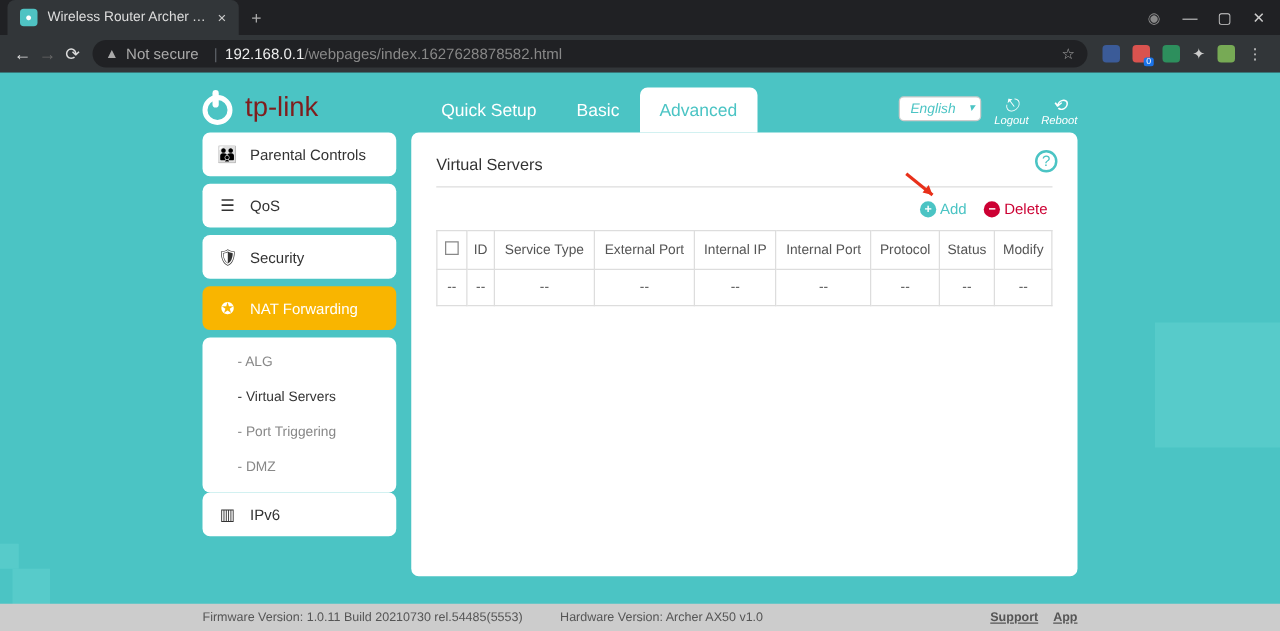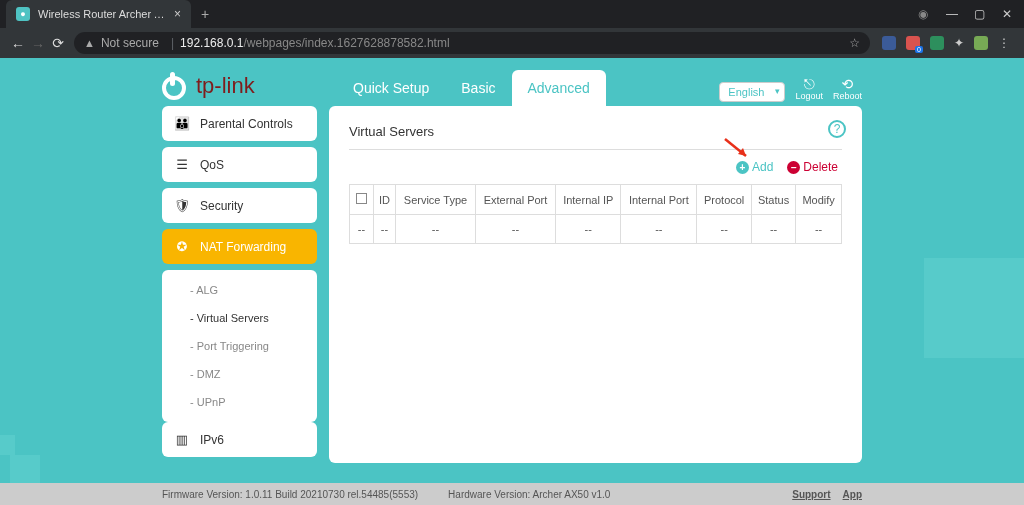--- a/index.html
+++ b/index.html
@@ -40,21 +40,21 @@
   .logo-area { display:flex; align-items:center; color:#7f1d1d; font-size:22px; font-weight:300; margin-bottom: 6px; }
   .logo-mark { width:28px; height:28px; margin-right:6px; position:relative; }
   .logo-mark::before { content:""; position:absolute; width:16px; height:16px; border:4px solid #fff; border-radius:50%; bottom:0; left:0; }
   .logo-mark::after { content:""; position:absolute; width:5px; height:14px; background:#fff; top:0; left:8px; border-radius:3px; }
 
   .topbar { display:flex; align-items:flex-end; height: 38px; }
   .spacer-left { width: 155px; }
   .top-tabs { display:flex; margin-left: 20px; }
   .top-tab { padding: 10px 16px; color:#fff; font-size:14px; cursor:pointer; border-radius: 6px 6px 0 0; }
   .top-tab.active { background:#fff; color:#4bc4c4; }
-  .top-right { margin-left:auto; display:flex; align-items:flex-end; gap:10px; padding-bottom: 4px;}
+  .top-right { margin-left:auto; display:flex; align-items:flex-start; gap:10px; padding-bottom: 4px; font-style: italic;}
   .lang-select { background:#fff; border:1px solid #ccc; border-radius:4px; padding: 3px 20px 3px 8px; font-size:11px; color:#4bc4c4; position:relative; }
   .lang-select::after { content:"▾"; position:absolute; right:5px; top:3px; font-size:9px; color:#4bc4c4; }
   .sys-btn { color:#fff; font-size:9px; text-align:center; line-height:1.1; }
   .sys-btn .ic { font-size:14px; display:block; }
 
   .main-area { display:flex; gap: 12px; }
   .sidebar { width: 155px; }
   .side-item { background:#fff; border-radius:6px; margin-bottom:6px; display:flex; align-items:center; padding: 10px 12px; font-size:12px; color:#333; }
   .side-item.active { background:#f9b500; color:#fff; }
   .side-icon { width:16px; margin-right:10px; font-size:13px; text-align:center; }
@@ -174,21 +174,20 @@
         </div>
         <div class="side-item active">
           <span class="side-icon">✪</span>
           <span>NAT Forwarding</span>
         </div>
         <div class="sub-panel">
           <div class="sub-item">ALG</div>
           <div class="sub-item active">Virtual Servers</div>
           <div class="sub-item">Port Triggering</div>
           <div class="sub-item">DMZ</div>
-          <div class="sub-item">UPnP</div>
         </div>
         <div class="side-item">
           <span class="side-icon">▥</span>
           <span>IPv6</span>
         </div>
       </div>
 
       <div class="content">
         <div class="section-title">Virtual Servers</div>
         <div class="help-icon">?</div>

